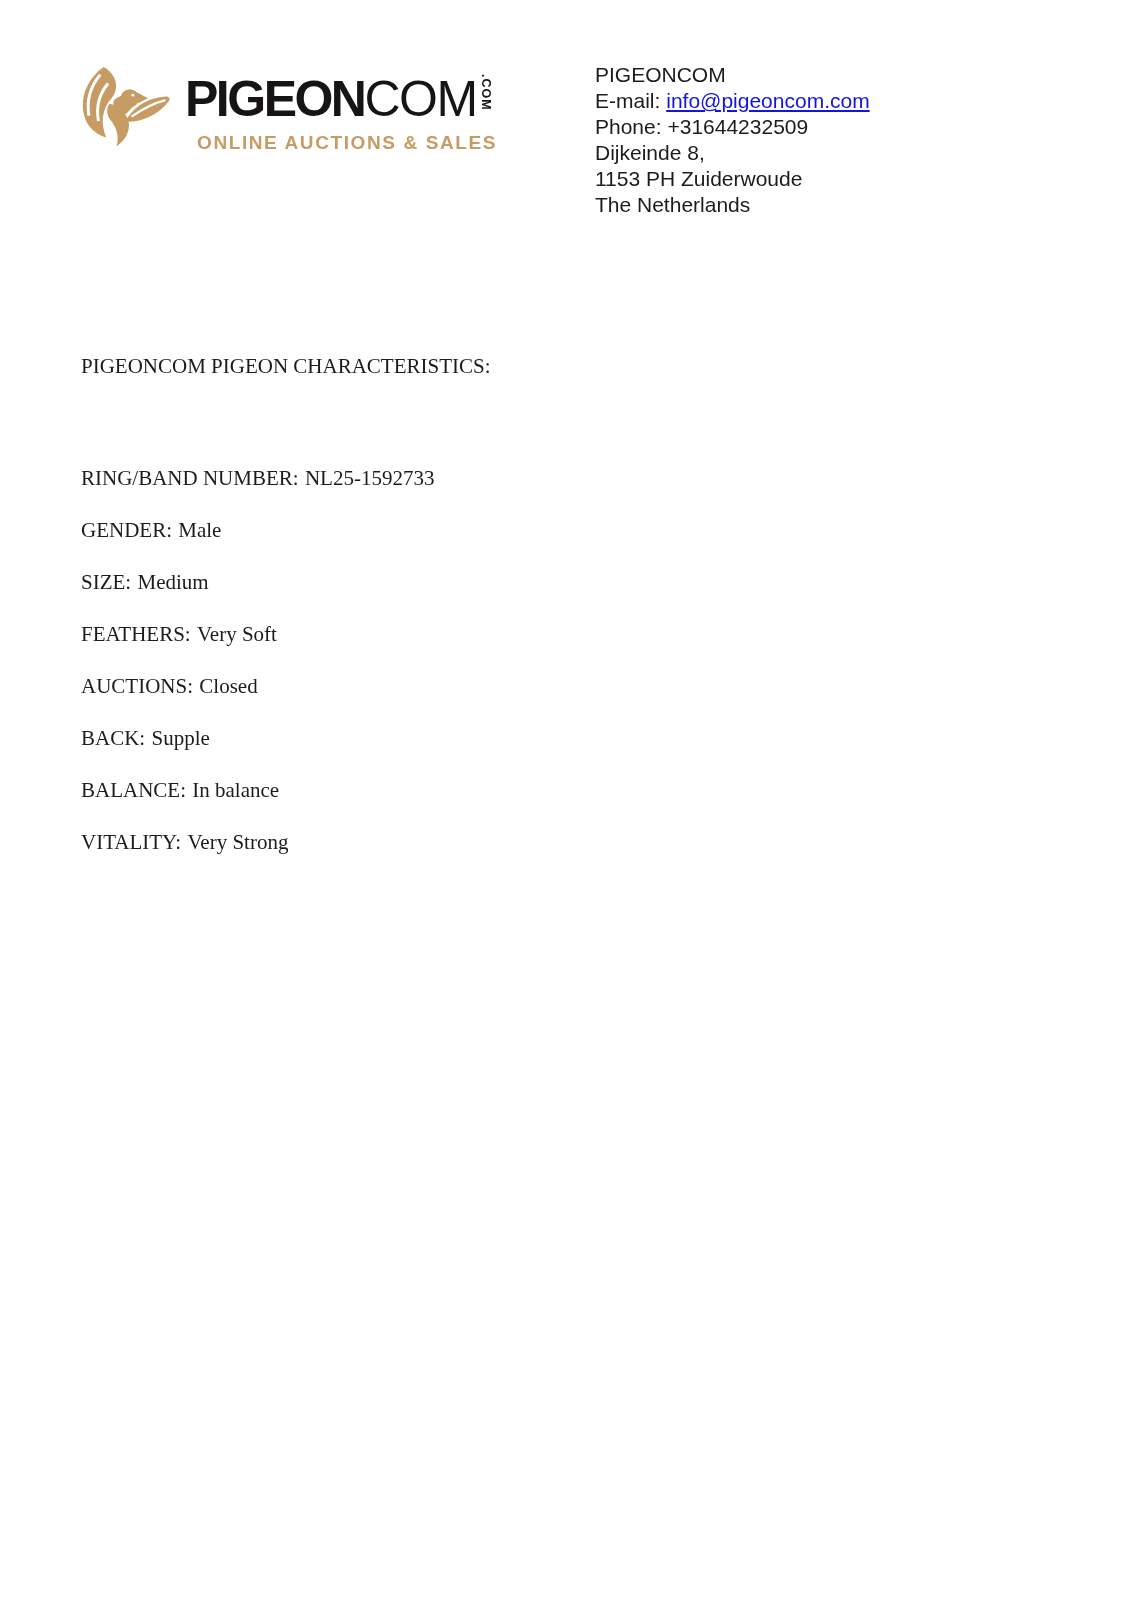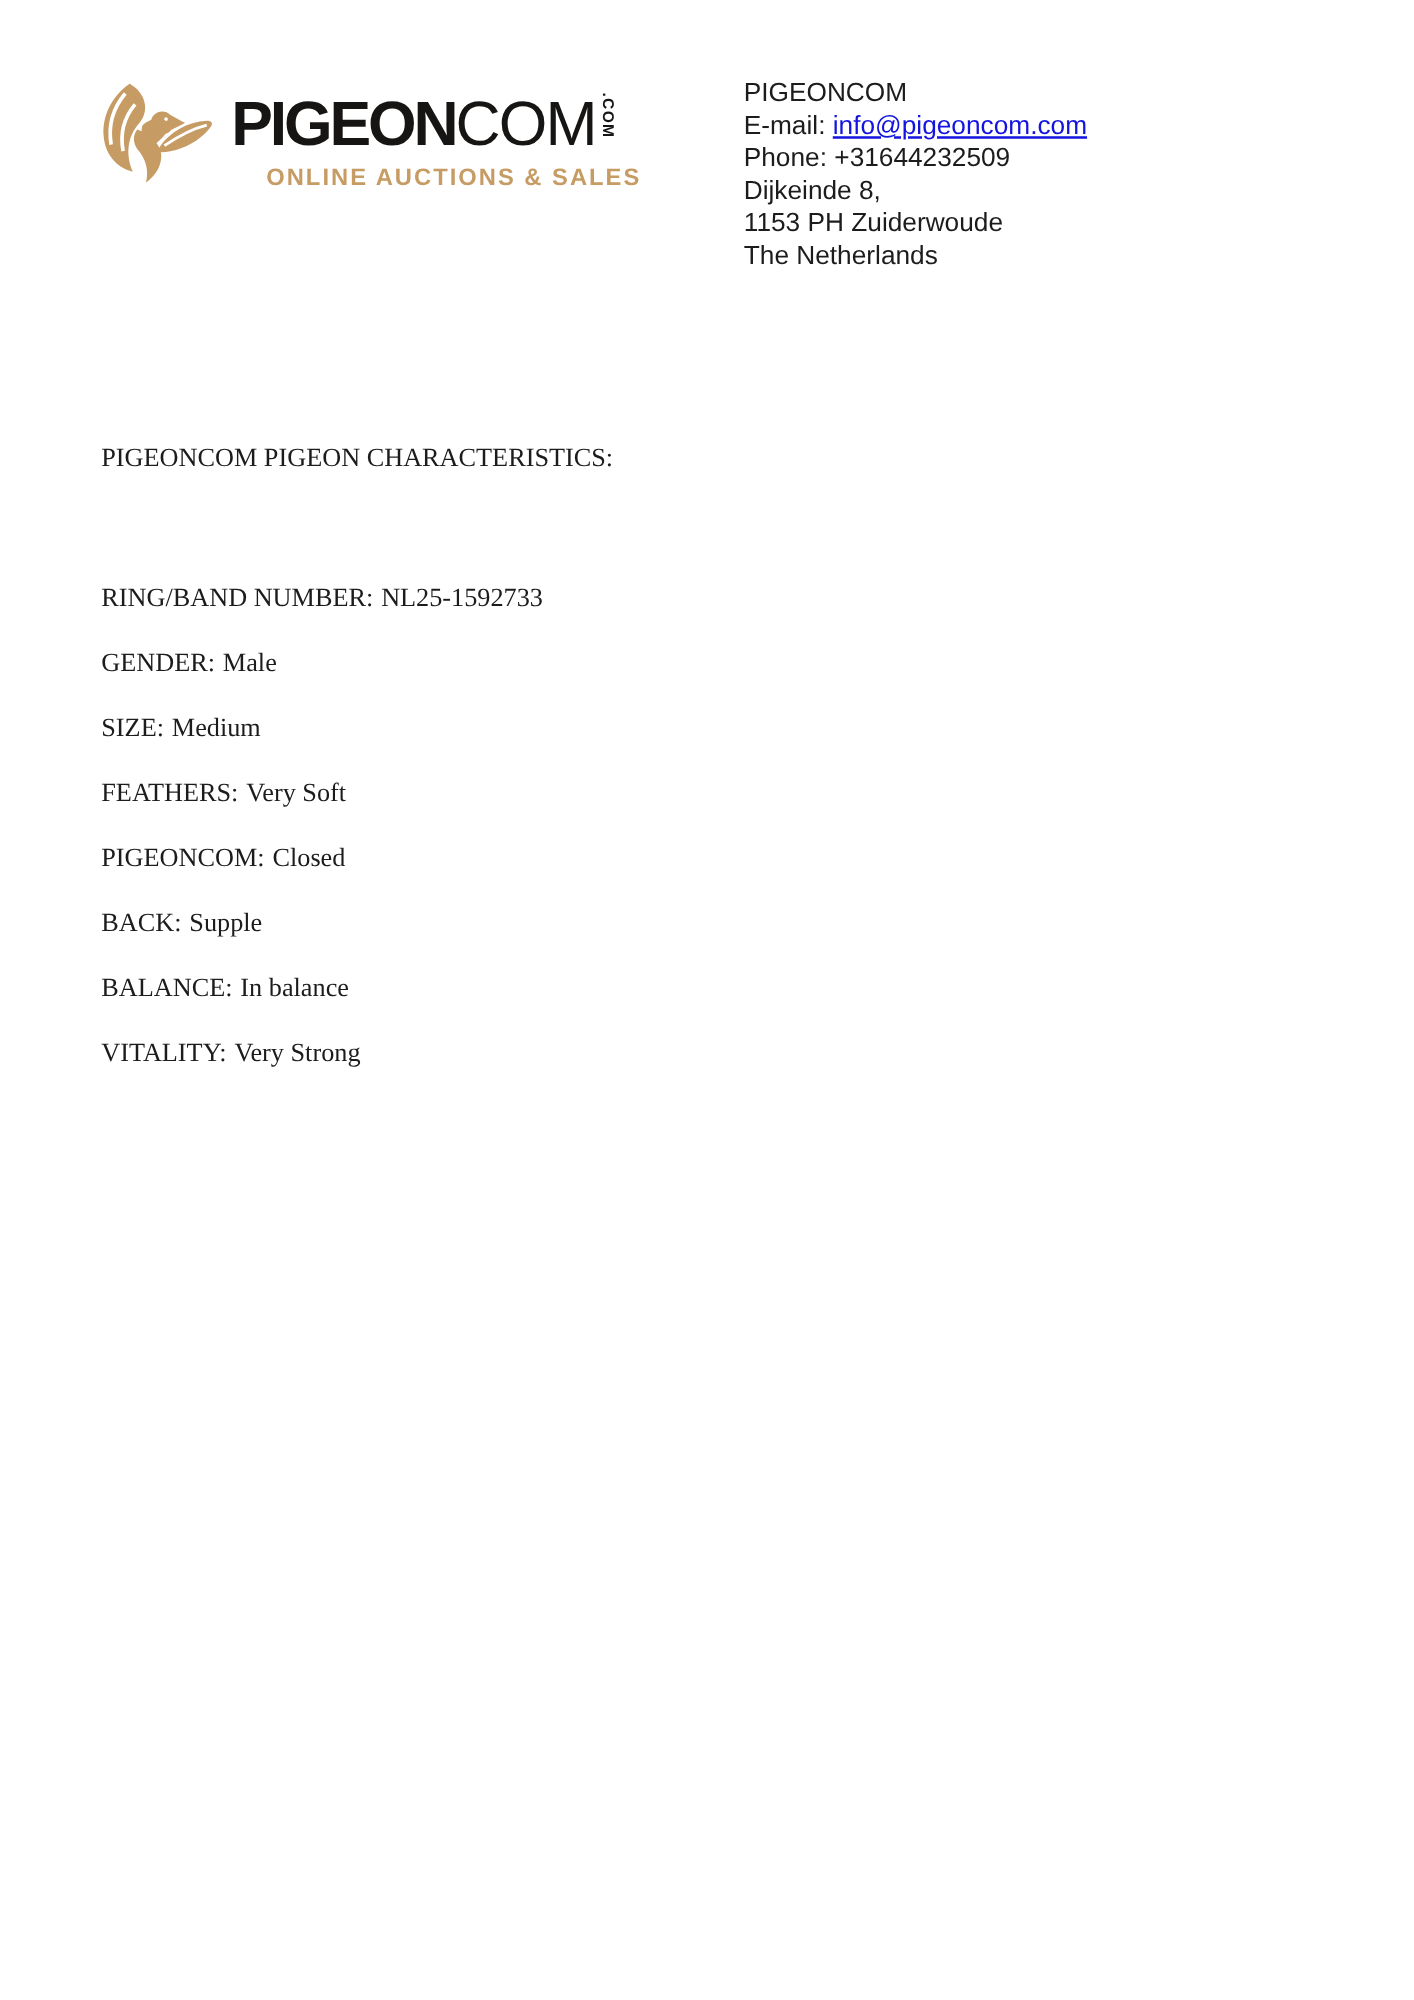--- a/index.html
+++ b/index.html
@@ -43,21 +43,21 @@
     writing-mode: vertical-rl;
     font-weight: 700;
     font-size: 12.5px;
     letter-spacing: 1px;
     color: #171513;
     margin-left: 3px;
     height: 52px;
   }
   .tagline {
     margin-top: 6px;
-    margin-left: 28px;
+    margin-left: 12px;
     font-weight: 700;
     font-size: 19px;
     letter-spacing: 1.6px;
     color: #c69c64;
   }
 
   
   .contact-block {
     position: absolute;
     left: 595px;
@@ -151,21 +151,21 @@
     <p class="field-line">
       <span class="field-label">GENDER:</span><span class="field-value">Male</span>
     </p>
     <p class="field-line">
       <span class="field-label">SIZE:</span><span class="field-value">Medium</span>
     </p>
     <p class="field-line">
       <span class="field-label">FEATHERS:</span><span class="field-value">Very Soft</span>
     </p>
     <p class="field-line">
-      <span class="field-label">PIGEONCOM:</span><span class="field-value">Closed</span>
+      <span class="field-label">AUCTIONS:</span><span class="field-value">Closed</span>
     </p>
     <p class="field-line">
       <span class="field-label">BACK:</span><span class="field-value">Supple</span>
     </p>
     <p class="field-line">
       <span class="field-label">BALANCE:</span><span class="field-value">In balance</span>
     </p>
     <p class="field-line">
       <span class="field-label">VITALITY:</span><span class="field-value">Very Strong</span>
     </p>

